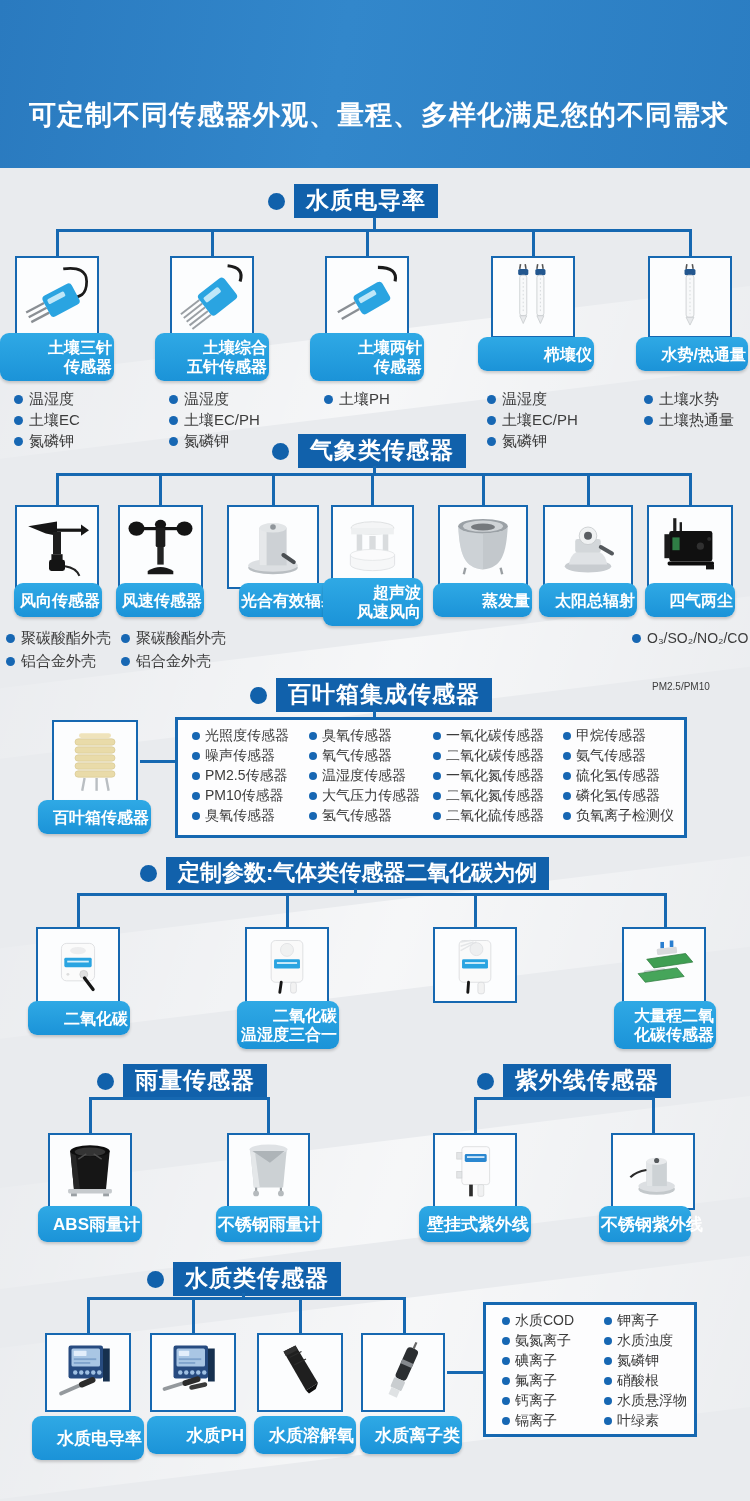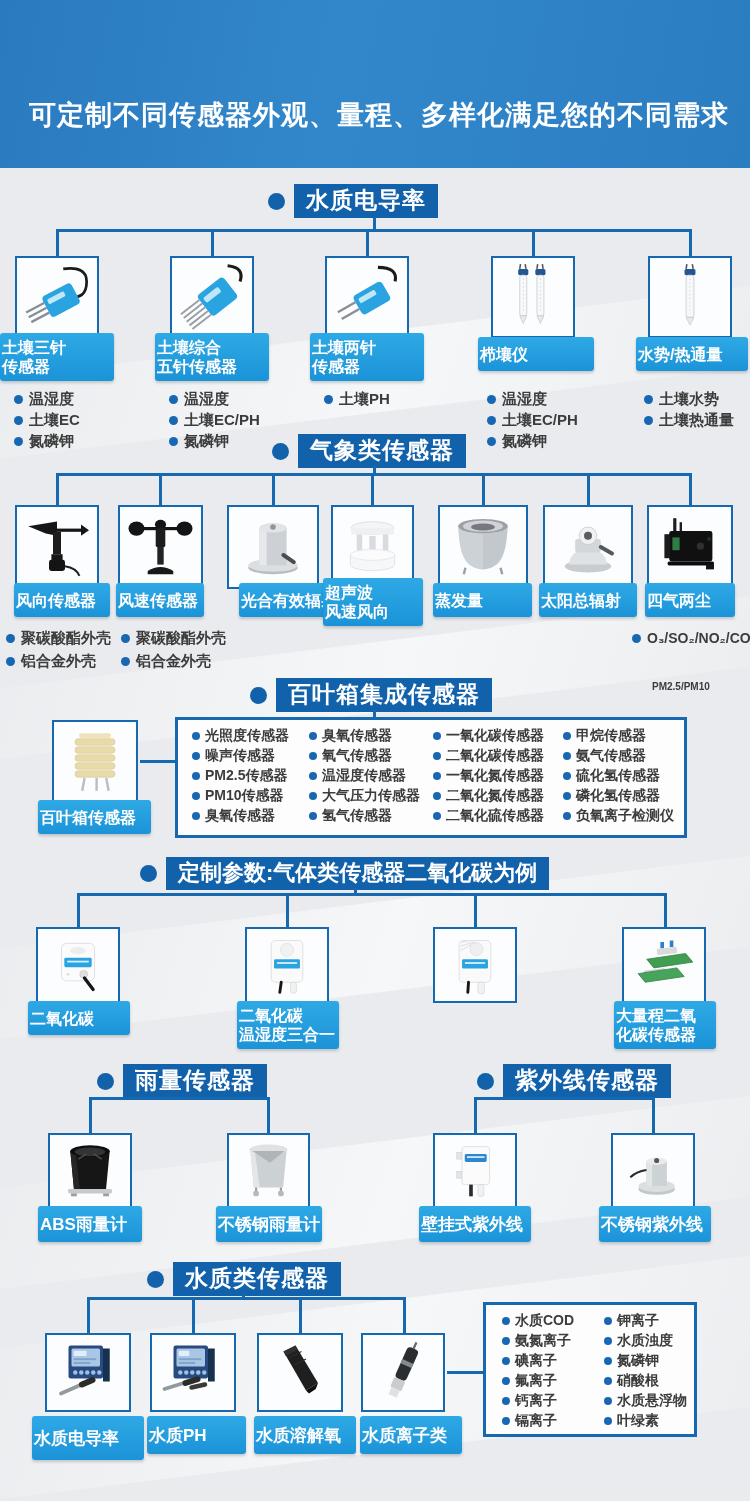--- a/index.html
+++ b/index.html
@@ -9,23 +9,23 @@
 .streak{position:absolute;background:linear-gradient(115deg,rgba(255,255,255,0) 0%,rgba(255,255,255,.6) 50%,rgba(255,255,255,0) 100%);transform:rotate(-7deg);pointer-events:none}
 .banner{position:absolute;left:0;top:0;width:750px;height:168px;background:linear-gradient(100deg,#2a7abf 0%,#3287cb 45%,#2b7dc2 100%)}
 .banner-title{position:absolute;left:4px;top:97px;width:100%;text-align:center;color:#ffffff;font-size:27px;font-weight:bold;letter-spacing:1px;white-space:nowrap}
 .shdr{position:absolute;display:flex;align-items:center;gap:9px}
 .sdot{width:17px;height:17px;border-radius:50%;background:#1161ab;flex:0 0 17px}
 .sbox{background:#1161ab;color:#fff;font-weight:bold;font-size:23px;line-height:1;padding:5px 12px 6px;letter-spacing:1px;white-space:nowrap}
 .sbox.small{font-size:22px;letter-spacing:0}
 .ln{position:absolute;background:#1668b1}
 .pbox{position:absolute;border:2px solid #1668b1;background:#fcfdfe}
 .pbox svg{display:block;width:100%;height:100%}
-.plabel{position:absolute;background:linear-gradient(#2fa9e5,#1b93d8);border-radius:3px;color:#fff;font-weight:bold;font-size:16px;line-height:19px;text-align:left;display:flex;flex-direction:column;justify-content:center;padding:5px 2px;box-shadow:0 2px 3px rgba(0,0,0,.18);white-space:nowrap}
+.plabel{position:absolute;background:linear-gradient(#2fa9e5,#1b93d8);border-radius:9px;color:#fff;font-weight:bold;font-size:16px;line-height:19px;text-align:right;display:flex;flex-direction:column;justify-content:center;padding:5px 2px;box-shadow:0 2px 3px rgba(0,0,0,.18);white-space:nowrap}
 .plabel.big{font-size:17px}
-.brow{position:absolute;display:flex;align-items:center;gap:6px;font-size:15px;font-weight:bold;color:#3c3c3c;white-space:nowrap;height:20px}
+.brow{position:absolute;display:flex;align-items:center;gap:6px;font-size:15px;font-weight:normal;color:#3c3c3c;white-space:nowrap;height:20px}
 .bdot{width:9px;height:9px;border-radius:50%;background:#1767b3;flex:0 0 9px}
 .brow.sm{font-size:14px;gap:5px}
 .brow.sm .bdot{width:8px;height:8px;flex-basis:8px}
 .brow.nodot{padding-left:0}
 .lbox{position:absolute;border:3px solid #1668b1;background:#fdfdfe}
 </style>
 </head>
 <body>
 
 <div id="page">
@@ -274,21 +274,21 @@
       <rect x="24" y="30" width="54" height="38" rx="3" fill="#101010"></rect>
       <rect x="18" y="34" width="7" height="30" fill="#1b1b1b"></rect>
       <rect x="28" y="38" width="9" height="16" fill="#2f7d45"></rect>
       <circle cx="63" cy="49" r="4.5" fill="#303030"></circle>
       <circle cx="74" cy="40" r="2.5" fill="#2b2b2b"></circle>
       <rect x="22" y="68" width="58" height="5" rx="2" fill="#0c0c0c"></rect>
       <rect x="70" y="72" width="10" height="6" fill="#141414"></rect>
     </svg>
   </div>
 
-  <div class="plabel" style="left:14px;top:583px;width:96px;height:34px">
+  <div class="plabel" style="left:14px;top:583px;width:88px;height:34px">
     <span>风向传感器</span>
   </div>
   <div class="plabel" style="left:116px;top:583px;width:88px;height:34px">
     <span>风速传感器</span>
   </div>
   <div class="plabel" style="left:239px;top:583px;width:100px;height:34px">
     <span>光合有效辐射</span>
   </div>
   <div class="plabel" style="left:323px;top:578px;width:100px;height:48px">
     <span>超声波</span>
@@ -565,21 +565,21 @@
       <rect x="41" y="36" width="28" height="34" fill="#cdd2d5"></rect>
       <rect x="41" y="36" width="8" height="34" fill="#e2e5e7"></rect>
       <ellipse cx="55" cy="36" rx="14" ry="5" fill="#e8eaec"></ellipse>
       <circle cx="55" cy="35" r="3.5" fill="#55595c"></circle>
       <path d="M41 48 q-14 2 -22 10" fill="none" stroke="#2a2a2a" stroke-width="3"></path>
     </svg>
   </div>
   <div class="plabel big" style="left:419px;top:1206px;width:112px;height:36px">
     <span>壁挂式紫外线</span>
   </div>
-  <div class="plabel big" style="left:599px;top:1206px;width:112px;height:36px">
+  <div class="plabel big" style="left:599px;top:1206px;width:92px;height:36px">
     <span>不锈钢紫外线</span>
   </div>
 
   <div class="shdr" style="left:147px;top:1262px">
     <span class="sdot"></span>
     <span class="sbox">水质类传感器</span>
   </div>
   <div class="ln" style="left:242px;top:1293px;width:3px;height:4px"></div>
   <div class="ln" style="left:87px;top:1297px;width:319px;height:3px"></div>
   <div class="ln" style="left:87px;top:1297px;width:3px;height:36px"></div>

